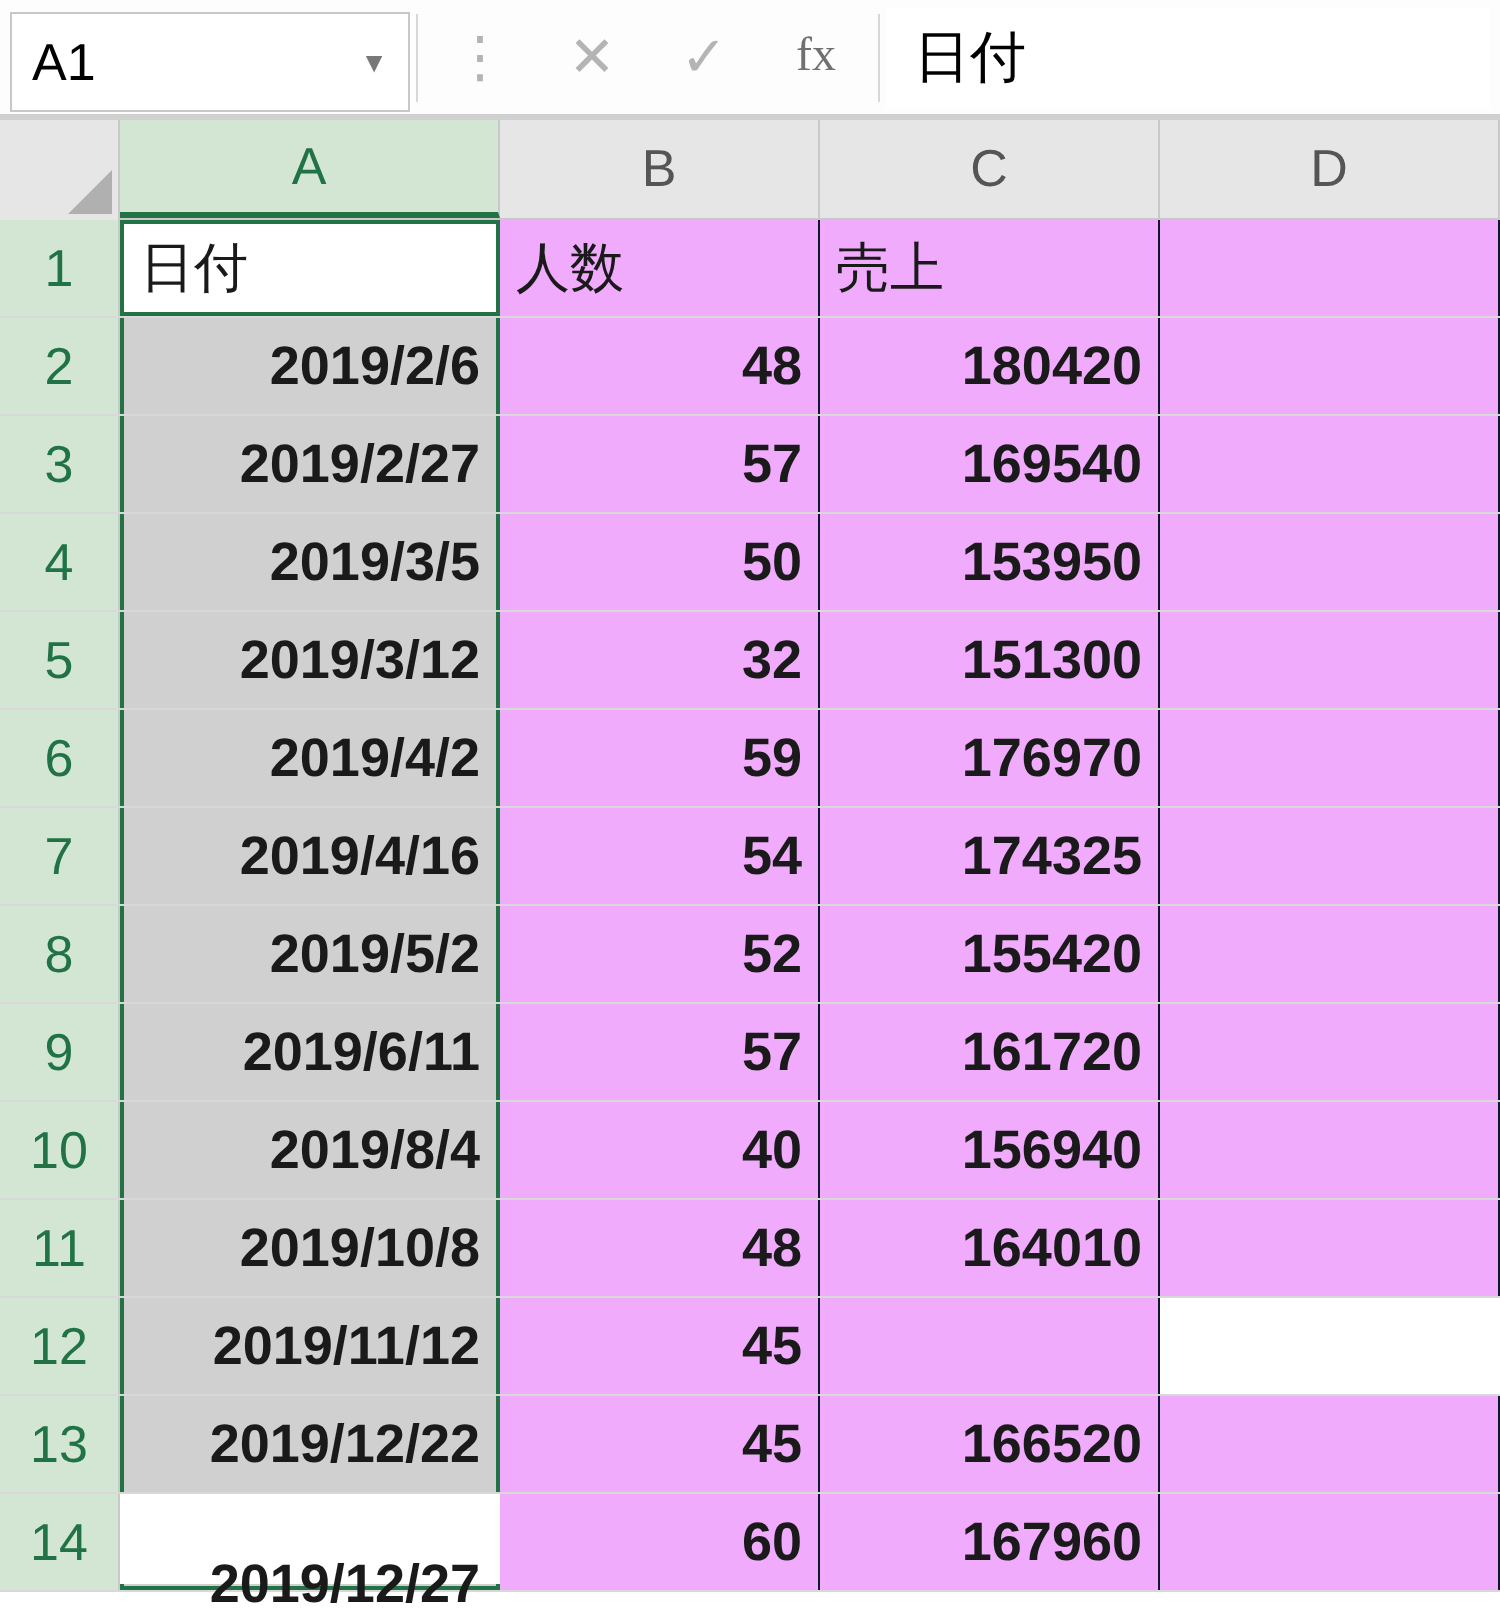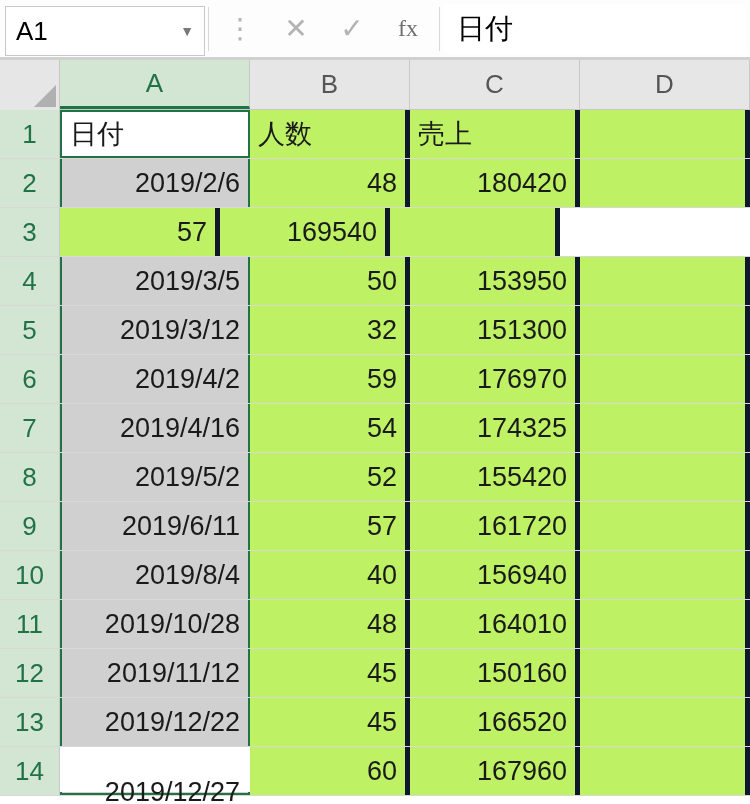--- a/index.html
+++ b/index.html
@@ -124,26 +124,26 @@
     }
     .row-head.sel {
       background: #d3e5d3;
       color: #217346;
     }
     .cell {
       display: flex;
       align-items: center;
       font-size: 27px;
       color: #1a1a1a;
-      border-right: 5px solid #0f172a;
+      border-right: 1px solid #0f172a;
       padding: 0 8px;
-      background: #bef264;
+      background: #f0abfc;
     }
     .cell.left { justify-content: flex-start; }
-    .cell.right { justify-content: flex-end; }
+    .cell.right { justify-content: flex-end; font-weight: bold; }
     .cell.colA { width: 190px; }
     .cell.colB { width: 160px; }
     .cell.colC { width: 170px; }
     .cell.colD { width: 170px; }
     .cell.selcol {
       background: #d0d0d0;
       border-left: 2px solid #217346;
       border-right: 2px solid #217346;
     }
     .cell.active {
@@ -196,20 +196,21 @@
       </div>
       <div class="row">
         <div class="row-head sel">2</div>
         <div class="cell colA selcol right">2019/2/6</div>
         <div class="cell colB right">48</div>
         <div class="cell colC right">180420</div>
         <div class="cell colD"></div>
       </div>
       <div class="row">
         <div class="row-head sel">3</div>
+        <div class="cell colA selcol right">2019/2/27</div>
         <div class="cell colB right">57</div>
         <div class="cell colC right">169540</div>
         <div class="cell colD"></div>
       </div>
       <div class="row">
         <div class="row-head sel">4</div>
         <div class="cell colA selcol right">2019/3/5</div>
         <div class="cell colB right">50</div>
         <div class="cell colC right">153950</div>
         <div class="cell colD"></div>
@@ -251,30 +252,29 @@
       </div>
       <div class="row">
         <div class="row-head sel">10</div>
         <div class="cell colA selcol right">2019/8/4</div>
         <div class="cell colB right">40</div>
         <div class="cell colC right">156940</div>
         <div class="cell colD"></div>
       </div>
       <div class="row">
         <div class="row-head sel">11</div>
-        <div class="cell colA selcol right">2019/10/28</div>
+        <div class="cell colA selcol right">2019/10/8</div>
         <div class="cell colB right">48</div>
         <div class="cell colC right">164010</div>
         <div class="cell colD"></div>
       </div>
       <div class="row">
         <div class="row-head sel">12</div>
         <div class="cell colA selcol right">2019/11/12</div>
         <div class="cell colB right">45</div>
-        <div class="cell colC right">150160</div>
         <div class="cell colD"></div>
       </div>
       <div class="row">
         <div class="row-head sel">13</div>
         <div class="cell colA selcol right">2019/12/22</div>
         <div class="cell colB right">45</div>
         <div class="cell colC right">166520</div>
         <div class="cell colD"></div>
       </div>
       <div class="row">

